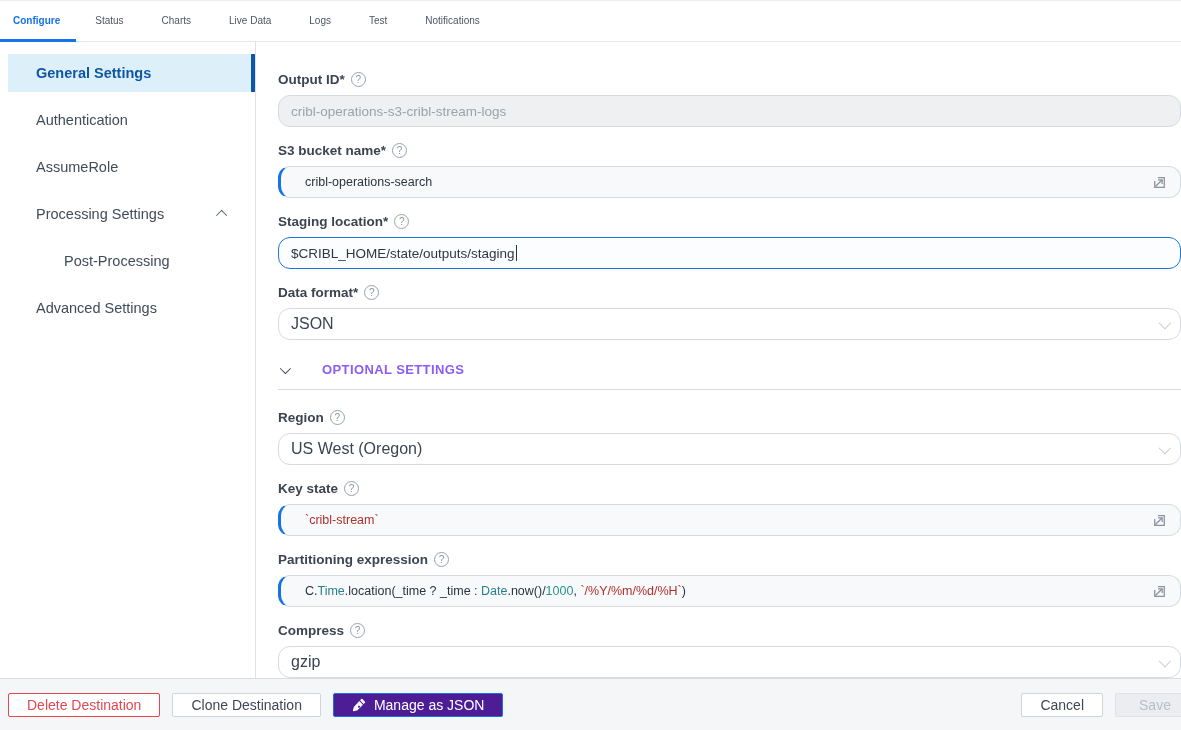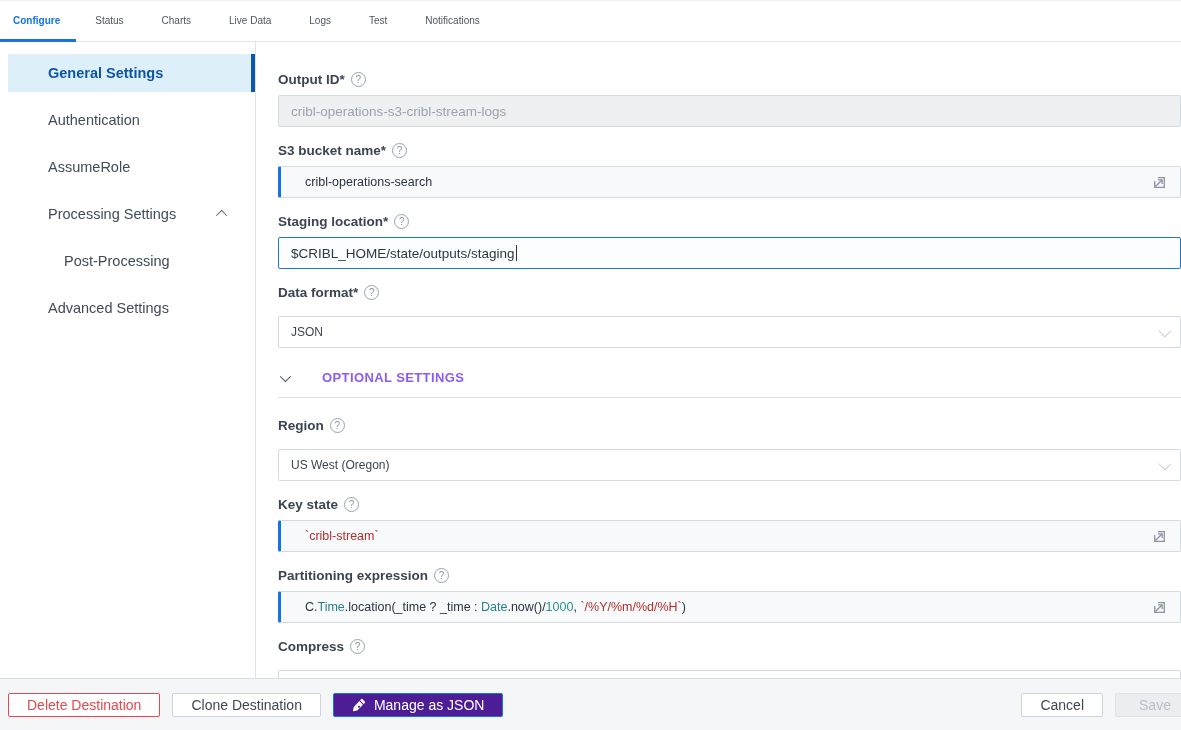--- a/index.html
+++ b/index.html
@@ -20,47 +20,47 @@
   }
   .tab.active { color: #1473e6; border-bottom-color: #1473e6; font-weight: 600; padding: 0 16px 0 13px; }
 
   
   .main { flex: 1; display: flex; min-height: 0; }
 
   
   .sidebar { width: 256px; border-right: 1px solid #dfe3e8; padding-top: 12px; flex-shrink: 0; }
   .nav-item {
     position: relative; display: flex; align-items: center; height: 38px;
-    margin: 0 0 9px 8px; padding-left: 40px; font-size: 14.5px; color: #414b59; cursor: pointer;
+    margin: 0 0 9px 8px; padding-left: 28px; font-size: 14.5px; color: #414b59; cursor: pointer;
   }
   .nav-item.active { background: #ddf0f9; color: #0f55a4; font-weight: 600; }
   .nav-item.active::after { content: ""; position: absolute; right: 0; top: 0; bottom: 0; width: 4px; background: #0b57ad; }
   .nav-item.indent { padding-left: 56px; }
   .chev-up {
     width: 8px; height: 8px; border-left: 1.6px solid #5b6470; border-top: 1.6px solid #5b6470;
     transform: rotate(45deg) translateY(2px); margin-left: auto; margin-right: 28px;
   }
 
   
   .form { flex: 1; padding: 30px 0 0 22px; overflow: hidden; }
   .field-label { display: flex; align-items: center; font-size: 13.5px; font-weight: 600; color: #3c4452; margin-bottom: 8px; }
   .help {
     width: 15px; height: 15px; border: 1px solid #99a2ad; border-radius: 50%;
     color: #8d96a1; font-size: 10px; font-weight: 400; display: inline-flex; align-items: center;
     justify-content: center; margin-left: 6px; flex-shrink: 0;
   }
   .help::after { content: "?"; }
   .ibox {
-    height: 32px; border: 1px solid #d6dbe1; border-radius: 2px; display: flex; align-items: center;
+    height: 32px; border: 1px solid #d6dbe1; border-radius: 12px; display: flex; align-items: center;
     padding: 0 12px; margin-bottom: 16px; background: #fff; font-size: 13px; color: #2e3644;
   }
   .ibox.disabled { background: #eef0f2; color: #9ba3ad; font-size: 13.5px; }
   .ibox.expr { background: #f7f9fa; border-left: 3px solid #1473e6; font-family: Liberation Sans, sans-serif; font-size: 12.5px; padding-left: 24px; }
   .ibox.focused { border: 1.5px solid #1b77dd; background: #fbfdff; font-size: 13.5px; }
-  .ibox.select { color: #3c4452; font-size: 12px; justify-content: space-between; margin-top: 16px; }
+  .ibox.select { color: #3c4452; font-size: 16px; justify-content: space-between; }
   .caret { display: inline-block; width: 1.3px; height: 16px; background: #2b3440; margin-left: 1px; }
   .grow { flex: 1; }
   .expand-ic { flex-shrink: 0; margin-left: 10px; cursor: pointer; display: flex; }
   .sel-chev {
     width: 9px; height: 9px; border-right: 1.4px solid #c6ccd3; border-bottom: 1.4px solid #c6ccd3;
     transform: rotate(45deg) translateY(-2px); flex-shrink: 0;
   }
   .tok-plain { color: #2b3440; }
   .tok-type { color: #2a7f8c; }
   .tok-number { color: #28948b; }

